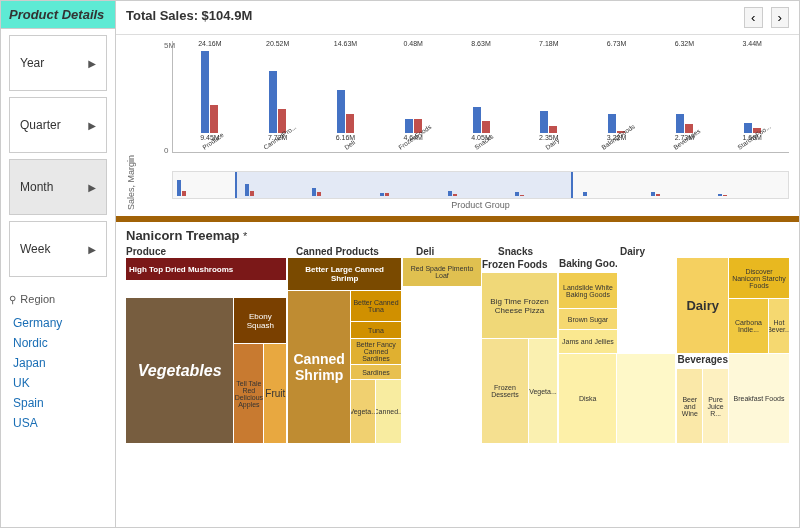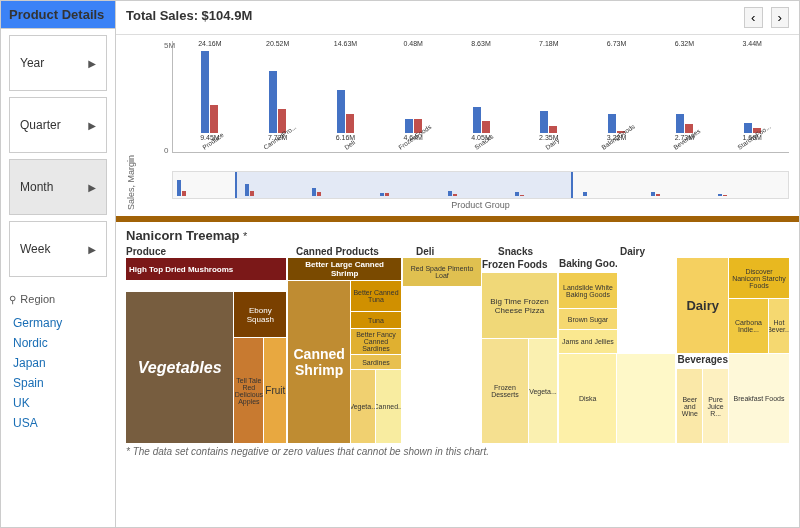--- a/index.html
+++ b/index.html
@@ -2,21 +2,21 @@
 <html><head>
   <meta charset="utf-8">
   <style>
     * { box-sizing: border-box; margin: 0; padding: 0; }
     body { font-family: Arial, sans-serif; font-size: 12px; background: #fff; color: #333; width: 800px; height: 528px; overflow: hidden; }
     
     .container { display: flex; width: 800px; height: 528px; border: 1px solid #ccc; }
     
     
     .sidebar { width: 115px; border-right: 1px solid #ccc; flex-shrink: 0; }
-    .sidebar-title { background: #3b82f6; padding: 6px 8px; font-size: 13px; font-weight: bold; border-bottom: 1px solid #ccc; }
+    .sidebar-title { background: #5eead4; padding: 6px 8px; font-size: 13px; font-weight: bold; border-bottom: 1px solid #ccc; font-style: italic; }
     .nav-item { display: flex; justify-content: space-between; align-items: center; padding: 20px 10px; border: 1px solid #ccc; margin: 6px 8px; cursor: pointer; background: #fff; }
     .nav-item .chevron { font-size: 10px; color: #555; }
     
     .region-section { padding: 8px; }
     .region-header { display: flex; align-items: center; gap: 4px; font-size: 11px; color: #555; margin-bottom: 6px; padding: 2px 0; }
     .region-item { padding: 3px 4px; cursor: pointer; font-size: 12px; color: #1a6eb5; }
     
     
     .main { flex: 1; display: flex; flex-direction: column; overflow: hidden; }
     
@@ -67,22 +67,22 @@
     </div>
 
     <div class="region-section">
       <div class="region-header">
         <span style="font-size:10px;">⚲</span>
         <span>Region</span>
       </div>
       <div class="region-item">Germany</div>
       <div class="region-item">Nordic</div>
       <div class="region-item">Japan</div>
+      <div class="region-item">UK</div>
       <div class="region-item">Spain</div>
-      <div class="region-item">UK</div>
       <div class="region-item">USA</div>
     </div>
   </div>
 
   <div class="main">
 
     <div class="header">
       <div class="chart-title">Total Sales: $104.9M</div>
       <div class="header-nav">
         <button class="nav-arrow">‹</button>
@@ -257,36 +257,36 @@
         <div style="width:168px;">Produce</div>
         <div style="width:118px;">Canned Products</div>
         <div style="width:78px;">Deli</div>
         <div style="width:0px;"></div>
         <div style="width:120px;">Snacks</div>
         <div style="width:90px;">Dairy</div>
       </div>
 
       <div style="display:flex; gap:2px; height:185px;">
 
-        <div style="width:168px; display:flex; flex-direction:column; gap:12px;">
+        <div style="width:168px; display:flex; flex-direction:column; gap:18px;">
           <div class="tm-cell" style="background:#7b1818; color:white; height:22px; font-size:8px; font-weight:bold; justify-content:flex-start; padding:2px 3px;">High Top Dried Mushrooms</div>
           <div style="display:flex; gap:1px; flex:1;">
             <div class="tm-cell" style="background:#4a2800; color:white; font-size:16px; font-weight:bold; opacity:0.75; flex:1; font-style:italic;">Vegetables</div>
             <div style="display:flex; flex-direction:column; gap:1px; width:52px;">
               <div class="tm-cell" style="background:#7a4000; color:white; font-size:8px; height:45px;">Ebony Squash</div>
               <div style="display:flex; gap:1px; flex:1;">
                 <div class="tm-cell" style="background:#c87a30; color:#333; font-size:7px; flex:1;">Tell Tale Red Delicious Apples</div>
                 <div class="tm-cell" style="background:#e8a840; color:#333; font-size:10px; width:22px;">Fruit</div>
               </div>
             </div>
           </div>
         </div>
 
         <div style="width:118px; display:flex; flex-direction:column; gap:1px;">
-          <div class="tm-cell" style="background:#7a4a00; color:white; height:22px; font-size:8px; font-weight:bold; justify-content:flex-start; padding:2px 3px;">Better Large Canned Shrimp</div>
+          <div class="tm-cell" style="background:#7a4a00; color:white; height:32px; font-size:8px; font-weight:bold; justify-content:flex-start; padding:2px 3px;">Better Large Canned Shrimp</div>
           <div style="display:flex; gap:1px; flex:1;">
             <div class="tm-cell" style="background:#b07000; color:white; font-size:14px; font-weight:bold; opacity:0.8; flex:1;">Canned Shrimp</div>
             <div style="display:flex; flex-direction:column; gap:1px; width:50px;">
               <div class="tm-cell" style="background:#d09000; color:#333; font-size:7px; height:30px;">Better Canned Tuna</div>
               <div class="tm-cell" style="background:#d09000; color:#333; font-size:7px; height:16px;">Tuna</div>
               <div class="tm-cell" style="background:#e0b030; color:#333; font-size:7px; height:25px;">Better Fancy Canned Sardines</div>
               <div class="tm-cell" style="background:#e8c050; color:#333; font-size:7px; height:14px;">Sardines</div>
               <div style="display:flex; gap:1px; flex:1;">
                 <div class="tm-cell" style="background:#f0d070; color:#333; font-size:7px; flex:1;">Vegeta...</div>
                 <div class="tm-cell" style="background:#f8eca0; color:#333; font-size:7px; flex:1;">Canned...</div>
@@ -358,17 +358,16 @@
               </div>
             </div>
             <div style="width:60px; display:flex; flex-direction:column; gap:1px;">
               <div class="tm-cell" style="background:#fef8d8; color:#333; font-size:7px; flex:1;">Breakfast Foods</div>
             </div>
           </div>
         </div>
 
       </div>
 
-      <div class="footnote" style="margin-top:3px;">* The data set contains negative or zero values that cannot be shown in this chart.</div>
     </div>
 
   </div>
 </div>
 
 </body></html>

